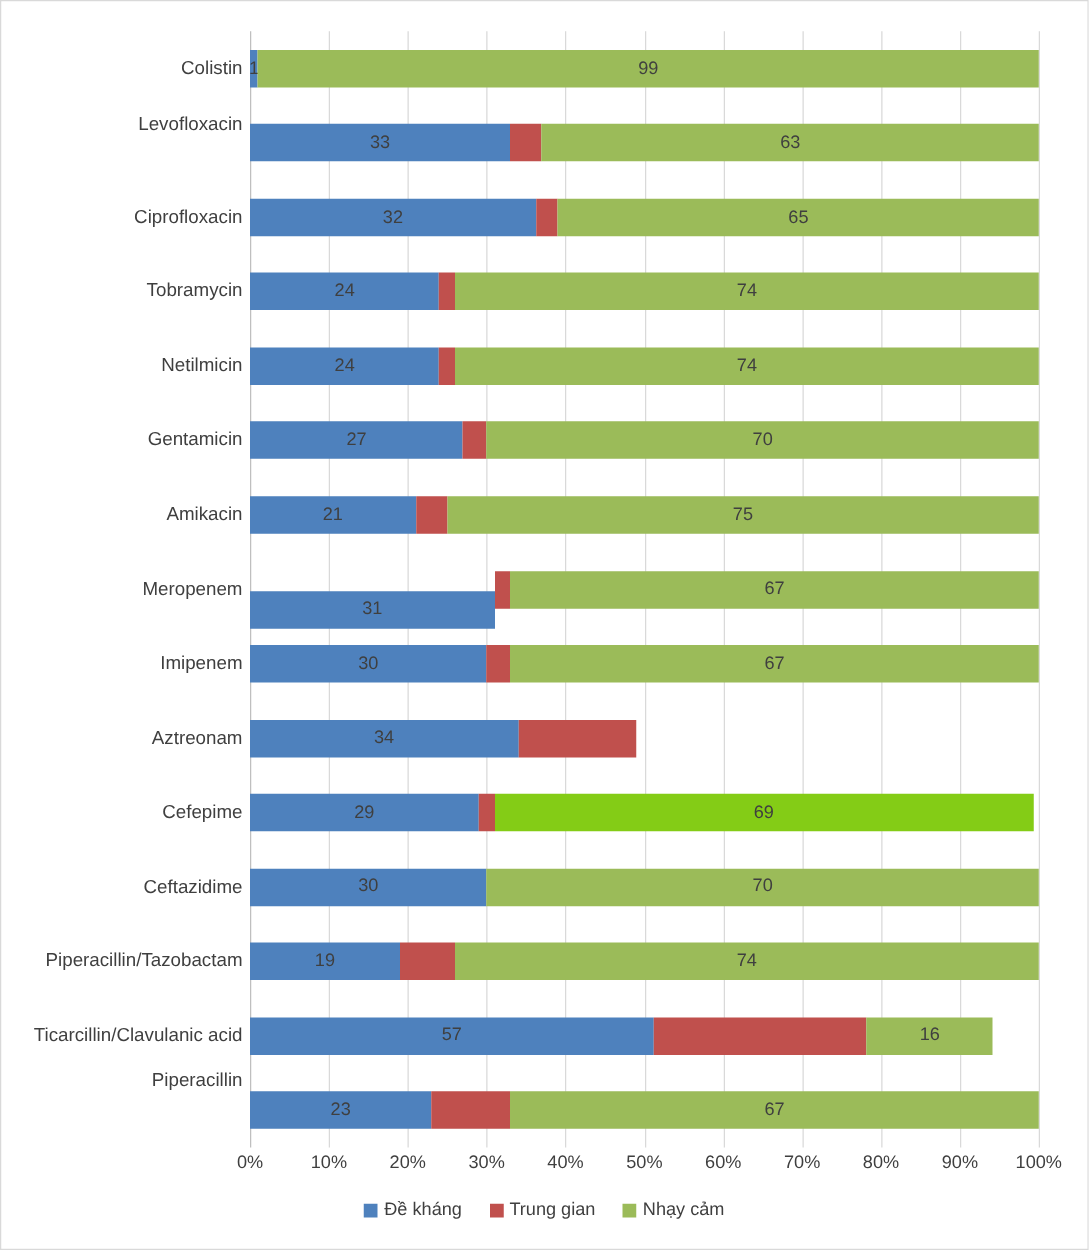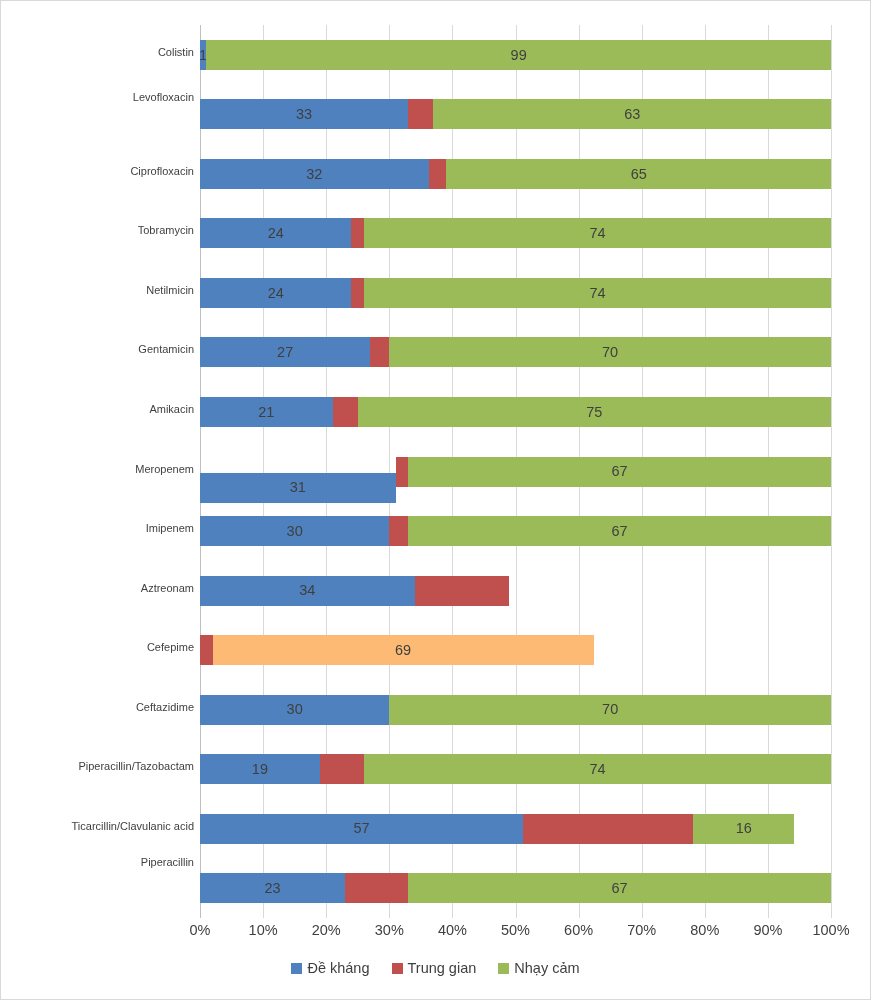--- a/index.html
+++ b/index.html
@@ -82,21 +82,21 @@
     left: 0;
     top: 24px;
     width: 193px;
     height: 893px;
   }
   .cat-label {
     position: absolute;
     right: 0;
     width: 193px;
     text-align: right;
-    font-size: 11px;
+    font-size: 15px;
     color: #3f3f3f;
     white-space: nowrap;
     line-height: 1;
   }
 
   
   .x-ticks {
     position: absolute;
     left: 199px;
     top: 922px;
@@ -259,22 +259,25 @@
             <span class="seg-label">67</span>
           </div>
         </div>
         <div class="row" style="top: 550.567px; height: 30px;">
           <div class="seg" style="width: 214.54px; background: rgb(78, 129, 189);">
             <span class="seg-label">34</span>
           </div>
           <div class="seg" style="width: 94.65px; background: rgb(192, 80, 77);"></div>
         </div>
         <div class="row" style="top: 610.1px; height: 30px;">
+          <div class="seg" style="width: 182.99px; background: rgb(78, 129, 189);">
+            <span class="seg-label">29</span>
+          </div>
           <div class="seg" style="width: 12.62px; background: rgb(192, 80, 77);"></div>
-          <div class="seg" style="width: 381px; background: #fdba74;">
+          <div class="seg" style="width: 431px; background: #84cc16;">
             <span class="seg-label">69</span>
           </div>
         </div>
         <div class="row" style="top: 669.633px; height: 30px;">
           <div class="seg" style="width: 189.3px; background: rgb(78, 129, 189);">
             <span class="seg-label">30</span>
           </div>
           <div class="seg" style="width: 441.7px; background: rgb(155, 187, 89);">
             <span class="seg-label">70</span>
           </div>

